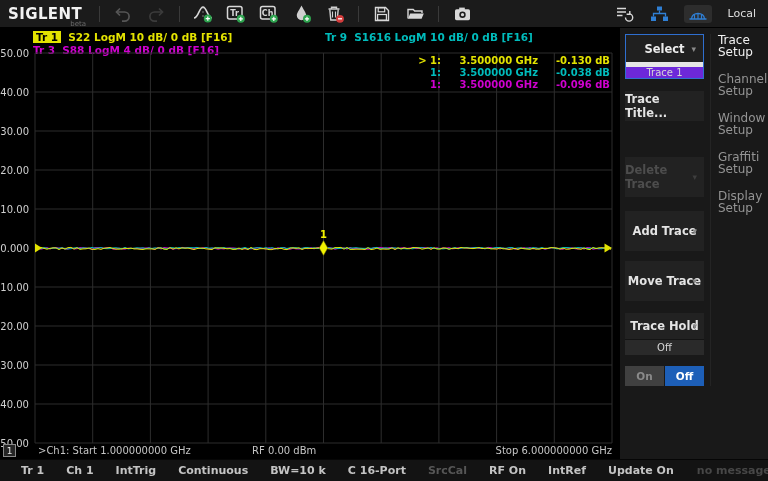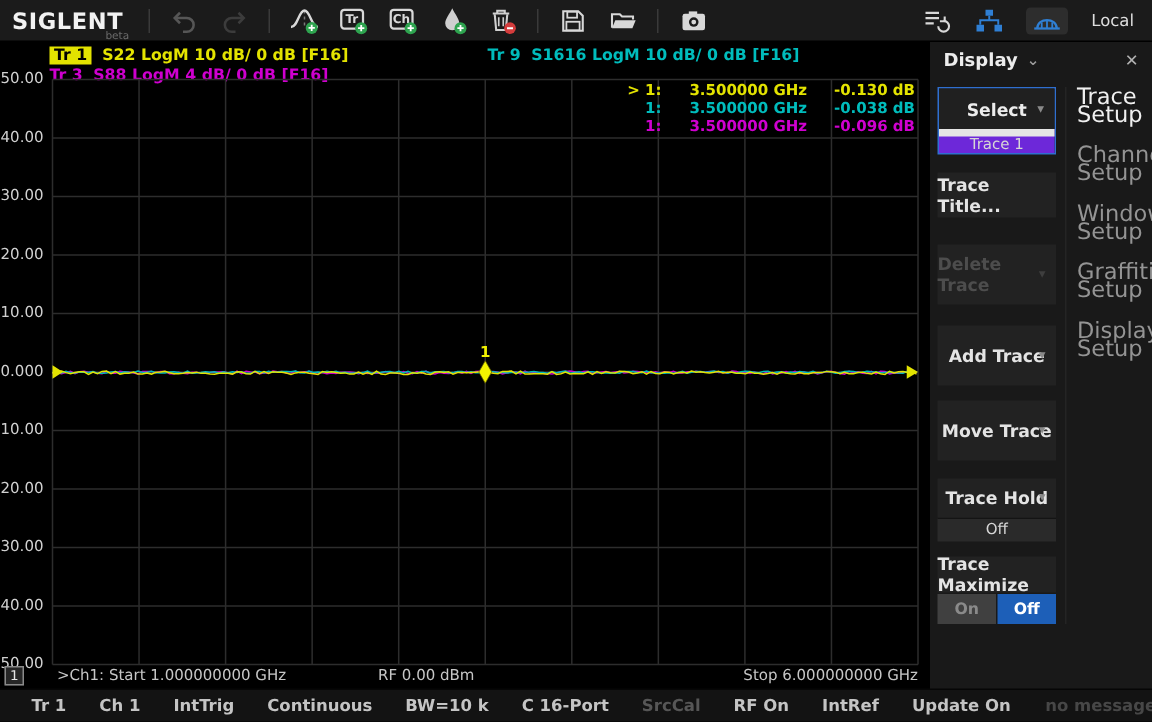--- a/index.html
+++ b/index.html
@@ -44,35 +44,35 @@
   
   .side-panel{position:absolute;left:620px;top:28px;width:148px;height:431px;background:#191919}
   .panel-header{height:24px;display:flex;align-items:center;padding:0 9px;color:#ececec;font-size:12px;font-weight:bold}
   .hdr-chev{color:#9a9a9a;margin-left:6px;font-size:10px}
   .hdr-chev::before{content:"⌄"}
   .panel-close{margin-left:auto;color:#b2b2b2;font-size:11px}
   .panel-close::before{content:"✕"}
   .panel-body{display:flex;padding:6px 0 0 5px}
   .col-buttons{width:96px;display:flex;flex-direction:column}
   .col-tabs{flex:1;margin-left:6px;padding-left:7px;border-left:1px solid #242424;display:flex;
-    flex-direction:column;gap:15px;font-size:15px;color:#949494}
+    flex-direction:column;gap:15px;font-size:12px;color:#949494}
   .tab{line-height:12px;width:50px}
   .tab.active{color:#f0f0f0}
   .select-group{border:1px solid #2f6fd0;margin-bottom:12px}
   .select-main{height:27px;background:#202020;color:#ececec;font-weight:bold;font-size:11.5px;
     display:flex;align-items:center;justify-content:center;position:relative}
   .select-value{height:16px;background:#6d28d9;color:#d6d6d6;font-size:10px;display:flex;
     align-items:center;justify-content:center;border-top:5px solid #e5e5e5}
   .pbtn{background:#222;color:#e4e4e4;font-weight:bold;font-size:11.5px;display:flex;
     align-items:center;justify-content:center;position:relative}
   .chev{position:absolute;right:7px;color:#8a8a8a;font-size:9px}
   .chev::before{content:"▾"}
   .pbtn.disabled{color:#4d4d4d}
   .pbtn.disabled .chev{color:#3e3e3e}
-  .b-title{height:30px;margin-bottom:18px}
+  .b-title{height:30px;margin-bottom:36px}
   .b-add{height:40px;margin-bottom:10px}
   .b-del{height:40px;margin-bottom:14px}
   .b-move{height:40px;margin-bottom:12px}
   .hold-main{height:26px}
   .hold-value{height:16px;background:#2a2a2a;color:#d6d6d6;font-size:10px;display:flex;
     align-items:center;justify-content:center;margin-bottom:10px;border-top:1px solid #141414}
   .max-label{height:24px;background:#222;color:#e4e4e4;font-weight:bold;font-size:11.5px;
     display:flex;align-items:center;justify-content:center}
   .max-toggle{height:20px;display:flex;margin-top:1px;font-size:10.5px;font-weight:bold}
   .tg-on{flex:1;background:#404040;color:#8a8a8a;display:flex;align-items:center;justify-content:center;margin-right:1px}
@@ -284,25 +284,20 @@
 
     <div class="plot-footer">
       <span class="win-id">1</span>
       <span class="ft-start">&gt;Ch1: Start 1.000000000 GHz</span>
       <span class="ft-power">RF 0.00 dBm</span>
       <span class="ft-stop">Stop 6.000000000 GHz</span>
     </div>
   </div>
 
   <div class="side-panel">
-    <div class="panel-header">
-      <span>Display</span>
-      <span class="hdr-chev"></span>
-      <span class="panel-close"></span>
-    </div>
     <div class="panel-body">
       <div class="col-buttons">
         <div class="select-group">
           <div class="select-main">
             <span>Select</span>
             <span class="chev"></span>
           </div>
           <div class="select-value">Trace 1</div>
         </div>
         <div class="pbtn b-title">
@@ -318,21 +313,20 @@
         </div>
         <div class="pbtn b-move">
           <span>Move Trace</span>
           <span class="chev"></span>
         </div>
         <div class="pbtn hold-main">
           <span>Trace Hold</span>
           <span class="chev"></span>
         </div>
         <div class="hold-value">Off</div>
-        <div class="max-label">Trace Maximize</div>
         <div class="max-toggle">
           <span class="tg-on">On</span>
           <span class="tg-off">Off</span>
         </div>
       </div>
       <div class="col-tabs">
         <div class="tab active">Trace Setup</div>
         <div class="tab">Channel Setup</div>
         <div class="tab">Window Setup</div>
         <div class="tab">Graffiti Setup</div>

